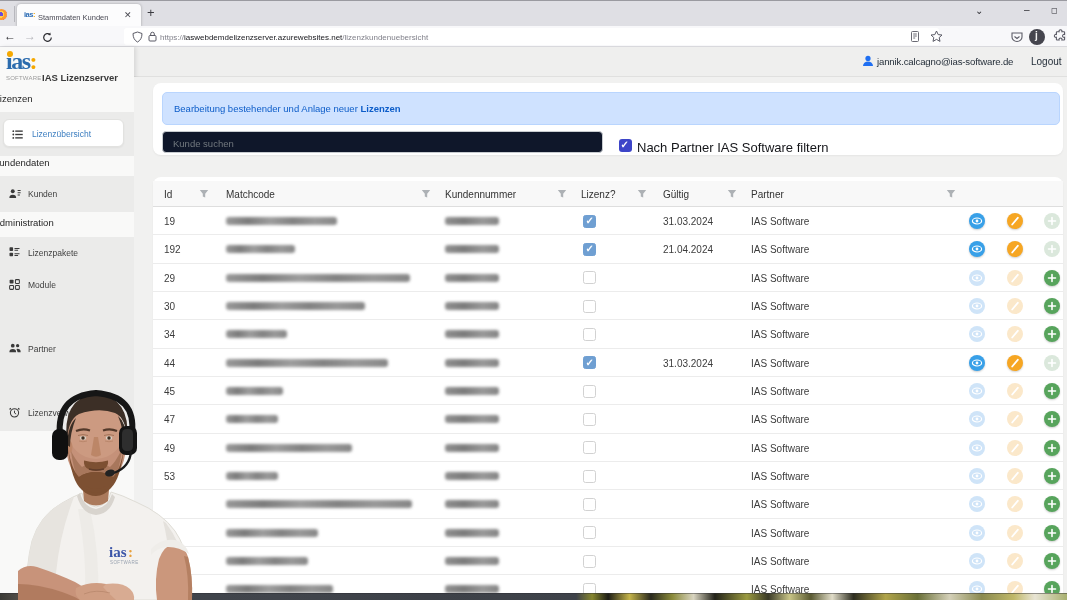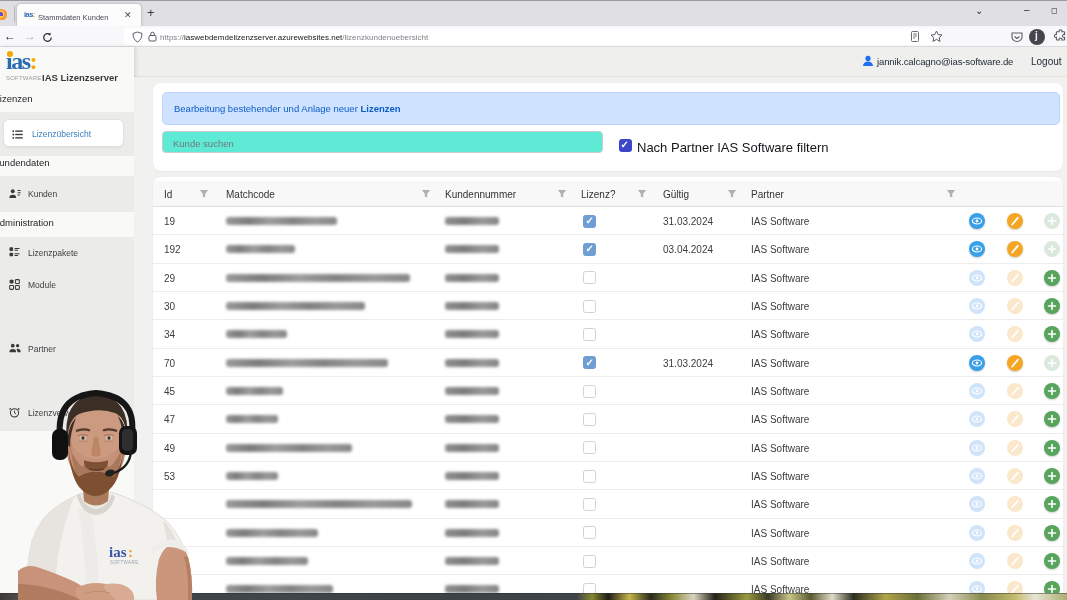--- a/index.html
+++ b/index.html
@@ -32,24 +32,24 @@
 #sidebar { position:absolute; left:0; top:47px; width:134px; height:553px; background:#f9f9f8; box-shadow:2px 0 4px rgba(0,0,0,.10); }
 .sideblock { position:absolute; left:0; width:134px; background:#ebebea; }
 .sidehead { position:absolute; left:-8px; font-size:9.5px; color:#1f1f1f; }
 .sideitem { position:absolute; left:0; width:134px; height:32px; }
 .sideitem .txt { position:absolute; left:28px; top:11px; font-size:8.5px; color:#3e3e3e; }
 .sideitem svg { position:absolute; left:9px; top:10px; }
 #selitem { position:absolute; left:3px; top:72px; width:121px; height:28px; background:#fff; border:1px solid #e2e2e0; border-radius:6px; box-shadow:0 1px 2px rgba(0,0,0,.05); }
 
 
 #main { position:absolute; left:134px; top:77px; width:933px; height:523px; background:#f1f1f0; }
-#filtercard { position:absolute; left:153px; top:83px; width:910px; height:88px; background:#fff; border-radius:8px; box-shadow:0 1px 2px rgba(0,0,0,.05); }
+#filtercard { position:absolute; left:153px; top:83px; width:910px; height:72px; background:#fff; border-radius:8px; box-shadow:0 1px 2px rgba(0,0,0,.05); }
 #alert { position:absolute; left:9px; top:9px; width:898px; height:33px; background:#cfe2ff; border:1px solid #b9d5fe; border-radius:5px; }
 #alert div { position:absolute; left:11px; top:10px; font-size:9.5px; color:#0d5dc9; }
-#search { position:absolute; left:9px; top:48px; width:441px; height:22px; border:1px solid #c8ccd0; border-radius:4px; background:#5eead4; }
+#search { position:absolute; left:9px; top:48px; width:441px; height:22px; border:1px solid #c8ccd0; border-radius:4px; background:#0f172a; }
 #search div { position:absolute; left:10px; top:6px; font-size:9.5px; color:#71787e; }
 #fcheck { position:absolute; left:466px; top:56px; width:13px; height:13px; background:#3d45c8; border-radius:3px; }
 #fchecklabel { position:absolute; left:484px; top:56.5px; font-size:13px; color:#15161a; }
 .check { color:#fff; font-size:10px; position:absolute; left:1.5px; top:-0.5px; font-weight:bold; }
 
 #tablecard { position:absolute; left:153px; top:177px; width:910px; height:423px; background:#fff; border-radius:8px 8px 0 0; box-shadow:0 1px 2px rgba(0,0,0,.05);padding-left:22px; }
 #thead { position:absolute; left:0; top:4px; width:910px; height:26px; background:#f8f8f8; border-bottom:1px solid #dedede; }
 .hcell { position:absolute; top:8px; font-size:10px; color:#333; }
 .funnel { position:absolute; top:8px; }
 .trow { position:relative; width:910px; height:28.35px; border-bottom:1px solid #ececec; }
@@ -272,21 +272,21 @@
           </svg>
         </div>
       </div>
 <div class="trow">
         <div class="cid">192</div>
         <div class="blur1" style="width:69px;"></div>
         <div class="blur2"></div>
         <div class="cb on">
           <span class="check">✓</span>
         </div>
-        <div class="cdate">03.04.2024</div>
+        <div class="cdate">21.04.2024</div>
         <div class="cpartner">IAS Software</div>
         <div class="btn blue b1">
           <svg width="16" height="16" viewBox="0 0 16 16">
             <ellipse cx="8" cy="8" rx="4.6" ry="3" fill="none" stroke="#fff" stroke-width="1.2"></ellipse>
             <circle cx="8" cy="8" r="1.4" fill="#fff"></circle>
           </svg>
         </div>
         <div class="btn orange b2">
           <svg width="16" height="16" viewBox="0 0 16 16">
             <path d="M5.2 11.5 L10.8 4.8" stroke="#fff" stroke-width="1.8" stroke-linecap="round"></path>
@@ -361,21 +361,21 @@
             <path d="M5.2 11.5 L10.8 4.8" stroke="#fff" stroke-width="1.8" stroke-linecap="round"></path>
           </svg>
         </div>
         <div class="btn green b3">
           <svg width="16" height="16" viewBox="0 0 16 16">
             <path d="M8 4.5 V11.5 M4.5 8 H11.5" stroke="#fff" stroke-width="1.6" stroke-linecap="round"></path>
           </svg>
         </div>
       </div>
 <div class="trow">
-        <div class="cid">70</div>
+        <div class="cid">44</div>
         <div class="blur1" style="width:162px;"></div>
         <div class="blur2"></div>
         <div class="cb on">
           <span class="check">✓</span>
         </div>
         <div class="cdate">31.03.2024</div>
         <div class="cpartner">IAS Software</div>
         <div class="btn blue b1">
           <svg width="16" height="16" viewBox="0 0 16 16">
             <ellipse cx="8" cy="8" rx="4.6" ry="3" fill="none" stroke="#fff" stroke-width="1.2"></ellipse>

